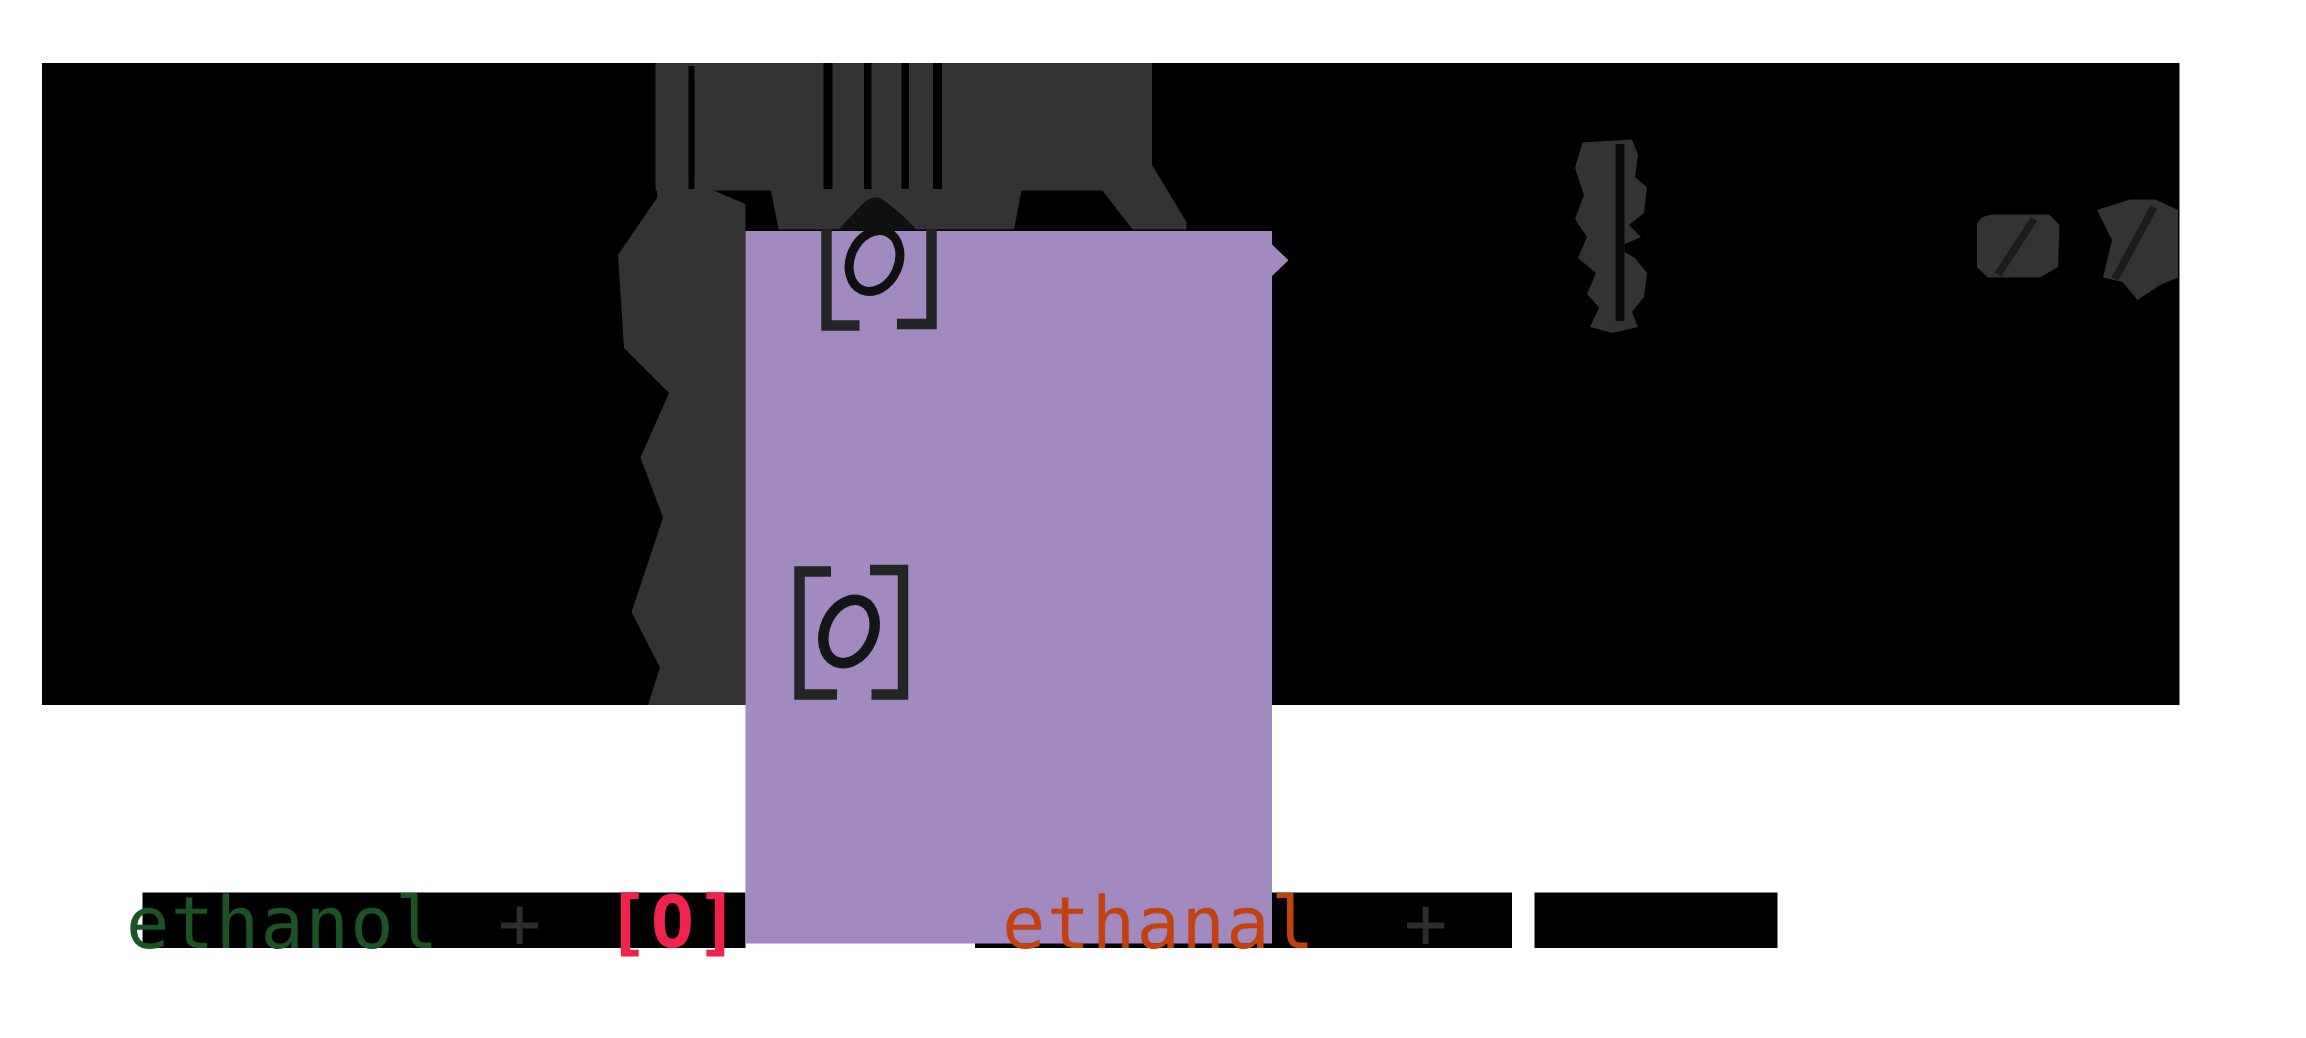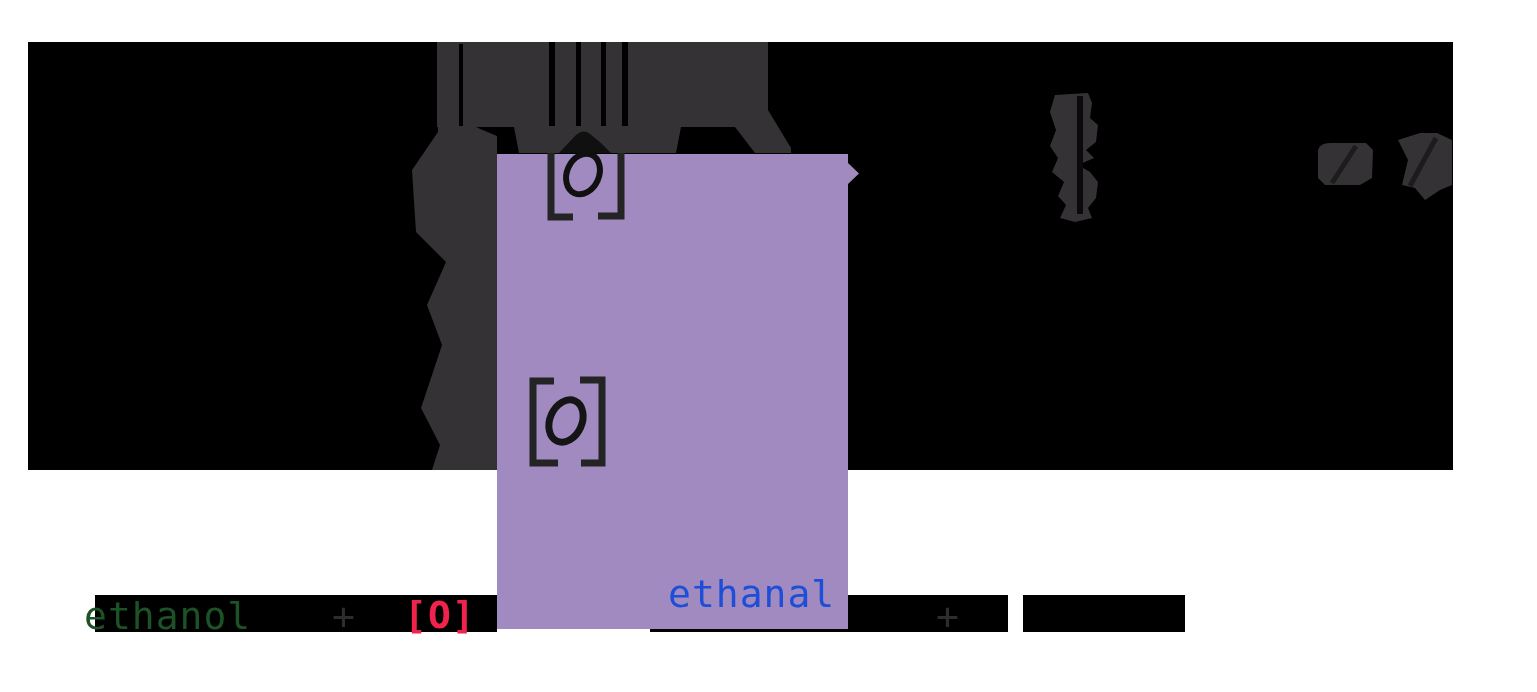--- a/index.html
+++ b/index.html
@@ -2,27 +2,27 @@
 <html><head>
 <meta charset="utf-8">
 <style>
   html,body{margin:0;padding:0;background:#ffffff;}
   .stage{
     position:relative;width:1537px;height:692px;background:#ffffff;
     overflow:hidden;font-family:"DejaVu Sans Mono","Liberation Mono",monospace;
   }
   .layer-svg{position:absolute;left:0;top:0;z-index:1;}
   .lbl{
-    position:absolute;z-index:2;font-size:38px;line-height:38px;
+    position:absolute;z-index:2;font-size:48px;line-height:38px;
     letter-spacing:1px;white-space:pre;font-family:"DejaVu Sans Mono","Liberation Mono",monospace;text-align:center;
   }
   .lbl-ethanol{left:84px;top:597px;color:#1b5226;}
   .lbl-plus1{left:332px;top:597px;color:#2d2d2d;}
   .lbl-oxidant{left:404px;top:596px;color:#f1234d;font-weight:bold;}
-  .lbl-ethanal{left:668px;top:575px;color:#1d4ed8;}
+  .lbl-ethanal{left:668px;top:597px;color:#c2410c;}
   .lbl-plus2{left:936px;top:597px;color:#2d2d2d;}
   .lbl-water{left:1062px;top:597px;color:#1a36e8;}
 </style>
 </head>
 <body>
 
 <div class="stage">
 
   <svg class="layer-svg" width="1537" height="692" viewBox="0 0 1537 692">
 

